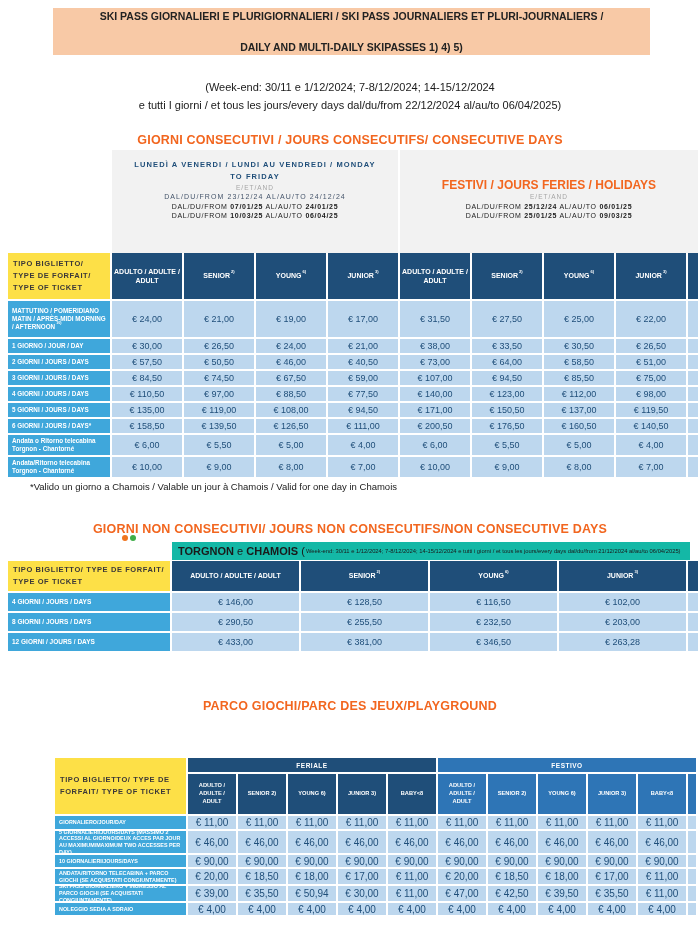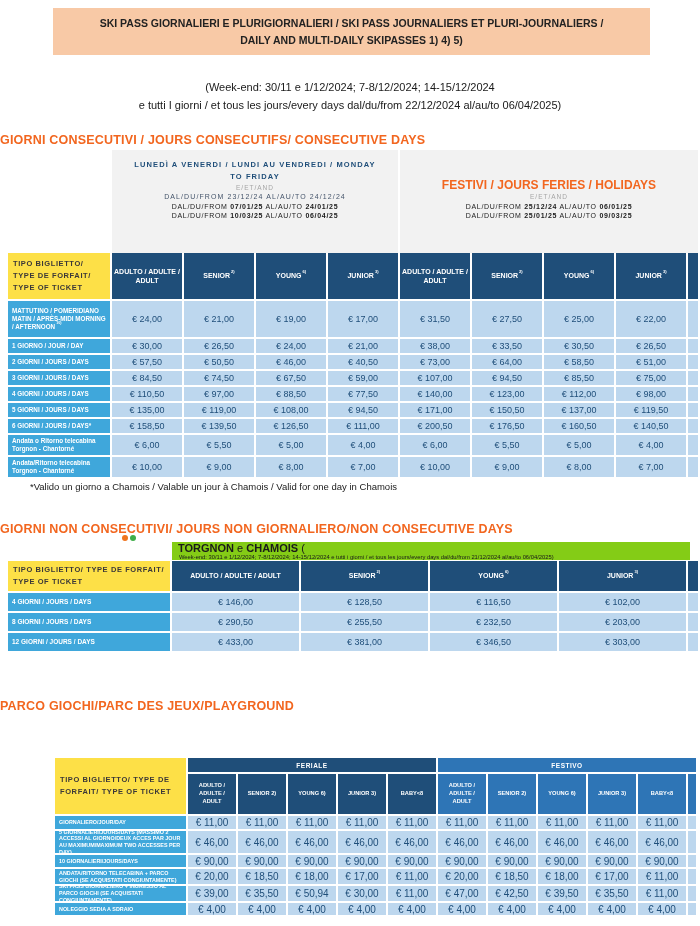--- a/index.html
+++ b/index.html
@@ -1,24 +1,24 @@
 <!DOCTYPE html>
 <html><head>
 <meta charset="utf-8">
 <style>
   html,body{margin:0;padding:0;background:#fff;}
   .page{position:relative;width:700px;height:926px;background:#fff;overflow:hidden;
         font-family:"Liberation Sans",sans-serif;color:#1a1a1a;}
   .abs{position:absolute;}
   
   .title-band{left:53px;top:8px;width:597px;height:47px;background:#F8C9A6;
-              display:flex;flex-direction:column;justify-content:center;text-align:center;}
+              display:flex;flex-direction:column;justify-content:space-between;text-align:center;}
   .title-band div{font-size:10.5px;font-weight:bold;color:#222;line-height:1.55;}
   .subtitle{left:0;top:78px;width:700px;text-align:center;font-size:11px;line-height:1.65;color:#1a1a1a;}
-  .h-orange{left:0;width:700px;font-weight:bold;font-size:12.5px;color:#F2661F;letter-spacing:.2px;}
+  .h-orange{left:0;width:700px;text-align:center;font-weight:bold;font-size:12.5px;color:#F2661F;letter-spacing:.2px;}
   
   .panel{top:150px;height:103px;background:#F2F2F2;text-align:center;}
   .panel-feriali{left:112px;width:286px;}
   .panel-festivi{left:400px;width:298px;}
   .panel-title{font-size:12px;font-weight:bold;color:#F2661F;margin-top:5px;}
   .panel-festivi .panel-title{margin-top:28px;}
   .panel-days{font-size:7.5px;font-weight:bold;letter-spacing:1.1px;line-height:1.6;margin-top:9px;padding:0 16px;}
   .panel-feriali .panel-days{color:#1F4E79;}
   .panel-festivi .panel-days{color:#404040;}
   .panel-and{font-size:6.5px;color:#A6A6A6;letter-spacing:1px;margin-top:1px;}
@@ -52,21 +52,21 @@
   .sliverb{background:#BDD7EE;}
   sup{font-size:58%;position:relative;top:-0.45em;margin-left:1px;}
   .t2 .rowlabel{font-size:6.5px;}
   .t3 .colhead{font-size:5.7px;line-height:1.35;}
   .t3 .rowlabel{font-size:5.4px;line-height:1.25;}
   .t3 .val{font-size:10px;}
   .footnote{left:30px;top:481px;font-size:9.5px;color:#1a1a1a;}
   .dot{width:6px;height:6px;border-radius:50%;top:535px;}
   .dot-orange{left:122px;background:#F0741E;}
   .dot-green{left:130px;background:#3FAE49;}
-  .bar{left:172px;top:542px;width:518px;height:18px;background:#84cc16;display:flex;align-items:flex-start;padding-left:6px;box-sizing:border-box;flex-direction:column;}
+  .bar{left:172px;top:542px;width:518px;height:18px;background:#14b8a6;display:flex;align-items:center;padding-left:6px;box-sizing:border-box;}
   .bar-main{font-size:11px;color:#1a1a1a;white-space:pre;}
   .bar-main .b{font-weight:bold;}
   .bar-small{font-size:5.8px;color:#1a1a1a;margin-left:1px;}
   .pg-note{left:172px;top:736px;width:520px;font-size:10.5px;line-height:1.5;color:#1a1a1a;}
   .pg-note .b{font-weight:bold;}
 </style>
 </head>
 <body>
 
 <div class="page">
@@ -234,21 +234,21 @@
       <div class="cell val">€ 7,00</div>
       <div class="cell val">€ 10,00</div>
       <div class="cell val">€ 9,00</div>
       <div class="cell val">€ 8,00</div>
       <div class="cell val">€ 7,00</div>
       <div class="cell sliverb"></div>
     </div>
 
   <div class="abs footnote">*Valido un giorno a Chamois / Valable un jour à Chamois / Valid for one day in Chamois</div>
 
-  <div class="abs h-orange" style="top:522px;">GIORNI NON CONSECUTIVI/ JOURS NON GIORNALIERO/NON CONSECUTIVE DAYS</div>
+  <div class="abs h-orange" style="top:522px;">GIORNI NON CONSECUTIVI/ JOURS NON CONSECUTIFS/NON CONSECUTIVE DAYS</div>
   <div class="abs dot dot-orange"></div>
   <div class="abs dot dot-green"></div>
 
   <div class="abs bar">
     <span class="bar-main"><span></span><span class="b">TORGNON</span><span> e </span><span class="b">CHAMOIS</span><span> (</span></span>
     <span class="bar-small">Week-end: 30/11 e 1/12/2024; 7-8/12/2024; 14-15/12/2024 e tutti i giorni / et tous les jours/every days dal/du/from 21/12/2024 al/au/to 06/04/2025)</span>
   </div>
 
   <div class="abs grid t2">
       <div class="cell left-header">TIPO BIGLIETTO/ TYPE DE FORFAIT/ TYPE OF TICKET</div>
@@ -280,21 +280,21 @@
       <div class="cell val">€ 255,50</div>
       <div class="cell val">€ 232,50</div>
       <div class="cell val">€ 203,00</div>
       <div class="cell sliverb"></div>
       <div class="cell rowlabel">
         <span>12 GIORNI / JOURS / DAYS</span>
       </div>
       <div class="cell val">€ 433,00</div>
       <div class="cell val">€ 381,00</div>
       <div class="cell val">€ 346,50</div>
-      <div class="cell val">€ 303,00</div>
+      <div class="cell val">€ 263,28</div>
       <div class="cell sliverb"></div>
     </div>
 
   <div class="abs h-orange" style="top:699px;">PARCO GIOCHI/PARC DES JEUX/PLAYGROUND</div>
 
 
   <div class="abs grid t3">
       <div class="cell left-header span2">TIPO BIGLIETTO/ TYPE DE FORFAIT/ TYPE OF TICKET</div>
       <div class="cell group g0">FERIALE</div>
       <div class="cell group g1">FESTIVO</div>

